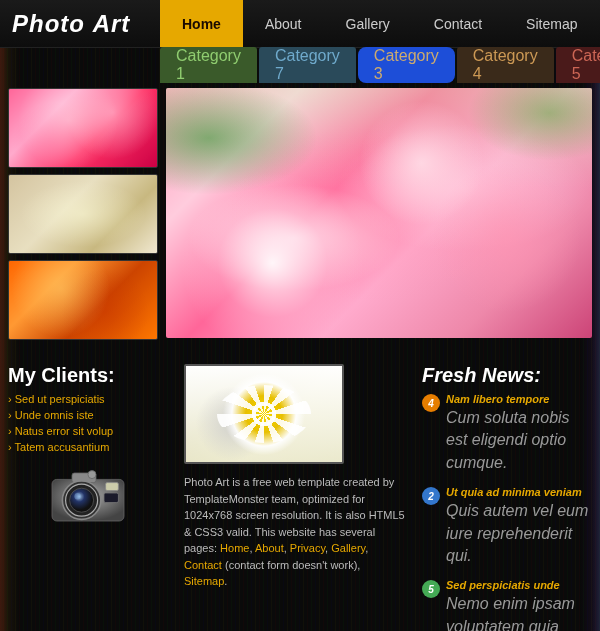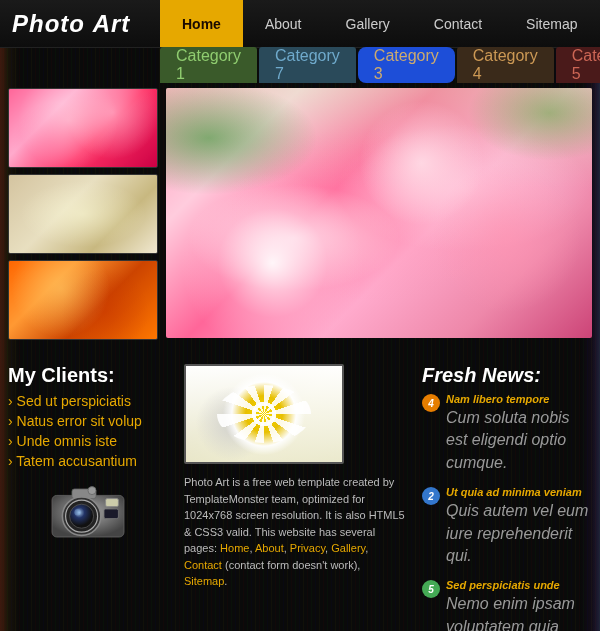--- a/index.html
+++ b/index.html
@@ -262,21 +262,21 @@
       margin-bottom: 6px;
     }
 
     .client-list {
       list-style: none;
       margin-top: 6px;
     }
 
     .client-list li {
       margin-bottom: 4px;
-      font-size: 14px;
+      font-size: 11px;
     }
 
     .client-list li::before {
       content: '› ';
       color: #e6a800;
     }
 
     .client-list li a {
       color: #e6a800;
       text-decoration: none;
@@ -422,22 +422,22 @@
     <div class="hero-leaves"></div>
   </div>
 </div>
 
 <div class="bottom-content">
 
   <div class="col-clients">
     <div class="section-title">My Clients:</div>
     <ul class="client-list">
       <li><a>Sed ut perspiciatis</a></li>
+      <li><a>Unde omnis iste</a></li>
       <li><a>Natus error sit volup</a></li>
-      <li><a>Unde omnis iste</a></li>
       <li><a>Tatem accusantium</a></li>
     </ul>
     <div class="camera-area">
 
       <svg class="camera-svg" viewBox="0 0 100 75" xmlns="http://www.w3.org/2000/svg">
         <defs>
           <radialGradient id="camBody" cx="50%" cy="40%" r="60%">
             <stop offset="0%" stop-color="#aaa"></stop>
             <stop offset="100%" stop-color="#444"></stop>
           </radialGradient>

